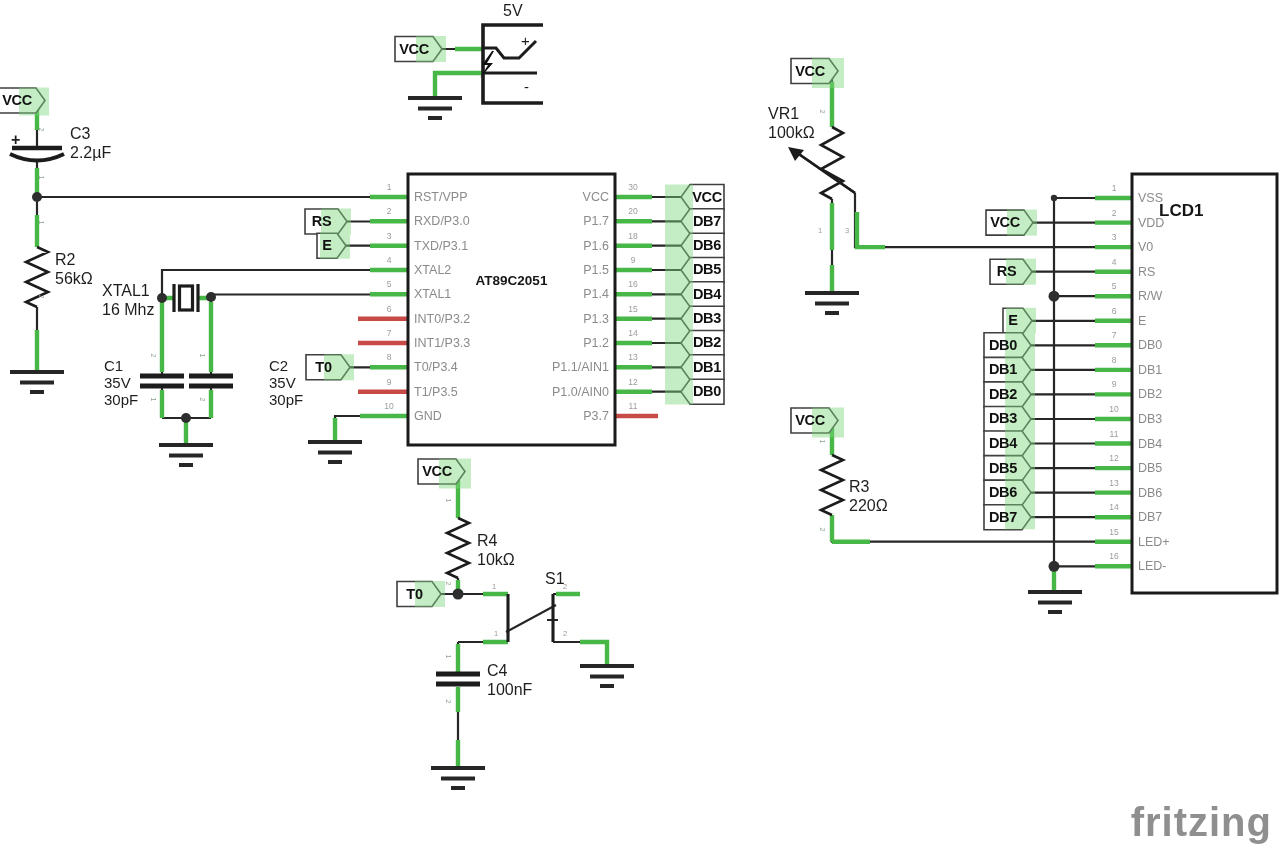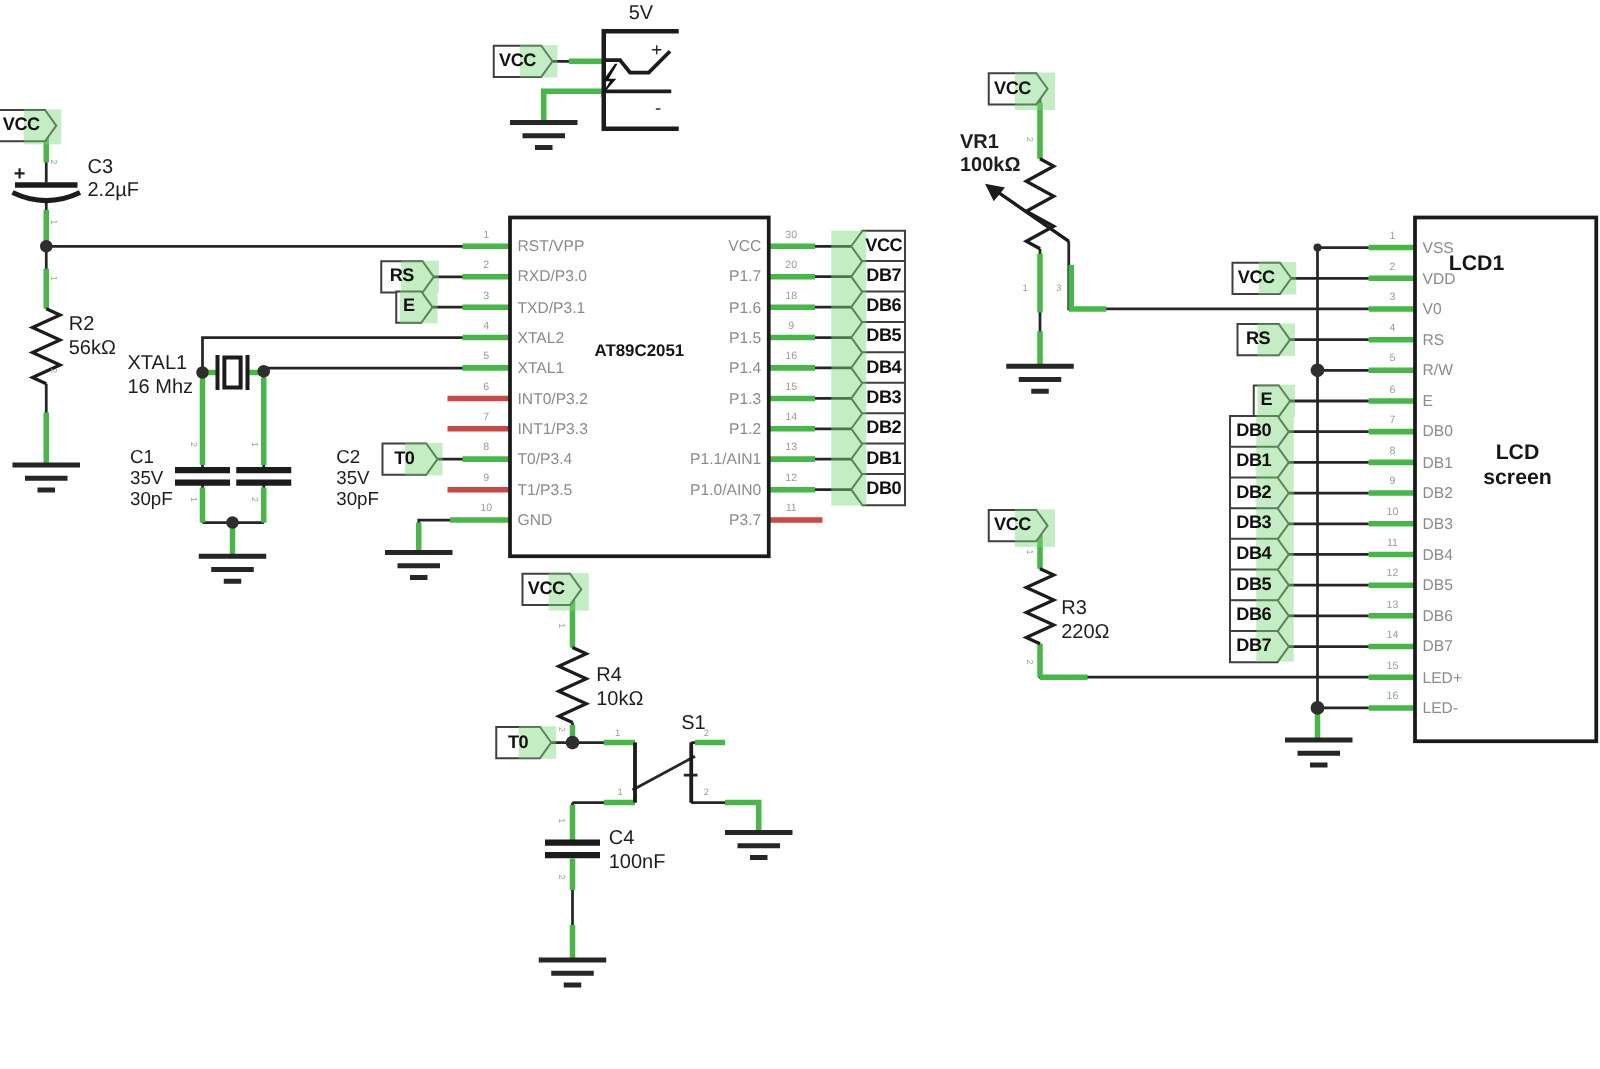--- a/index.html
+++ b/index.html
@@ -464,24 +464,20 @@
       <span class="lab">LED+</span>
     </div>
       <div class="pin-row" style="--i: 15;">
       <span class="num">16</span>
       <span class="lab">LED-</span>
     </div>
     </div>
 
   <div class="ic-name">AT89C2051</div>
   <div class="lcd-name">LCD1</div>
-  <div class="lcd-caption">
-    <span style="display:block">LCD</span>
-    <span style="display:block">screen</span>
-  </div>
 
   <div class="v5">5V</div>
   <div class="battsign" style="left:521px;top:32px;">+</div>
   <div class="battsign" style="left:524px;top:78px;">-</div>
   <div class="lbl" style="left:11px;top:130px;font-weight:700;">+</div>
 
   <div class="lbl" style="left:70px;top:124px;">
     <span style="display:block">C3</span>
     <span style="display:block">2.2µF</span>
   </div>
@@ -496,21 +492,21 @@
   <div class="lbl small" style="left:104px;top:357px;">
     <span style="display:block">C1</span>
     <span style="display:block">35V</span>
     <span style="display:block">30pF</span>
   </div>
   <div class="lbl small" style="left:237px;top:357px;margin-left:32px;">
     <span style="display:block">C2</span>
     <span style="display:block">35V</span>
     <span style="display:block">30pF</span>
   </div>
-  <div class="lbl" style="left:768px;top:104px;font-weight:bold;">
+  <div class="lbl" style="left:768px;top:104px;">
     <span style="display:block">VR1</span>
     <span style="display:block">100kΩ</span>
   </div>
   <div class="lbl" style="left:849px;top:477px;">
     <span style="display:block">R3</span>
     <span style="display:block">220Ω</span>
   </div>
   <div class="lbl" style="left:477px;top:531px;">
     <span style="display:block">R4</span>
     <span style="display:block">10kΩ</span>
@@ -536,13 +532,14 @@
   <span class="tn" style="left:821px;top:526px;">2</span>
   <span class="tn" style="left:447px;top:497px;">1</span>
   <span class="tn" style="left:447px;top:580px;">2</span>
   <span class="tn" style="left:447px;top:653px;">1</span>
   <span class="tn" style="left:447px;top:698px;">2</span>
   <span class="sn" style="left:492px;top:582px;">1</span>
   <span class="sn" style="left:563px;top:582px;">2</span>
   <span class="sn" style="left:494px;top:629px;">1</span>
   <span class="sn" style="left:563px;top:629px;">2</span>
 
+  <div class="logo">fritzing</div>
 </div>
 
 </body></html>

